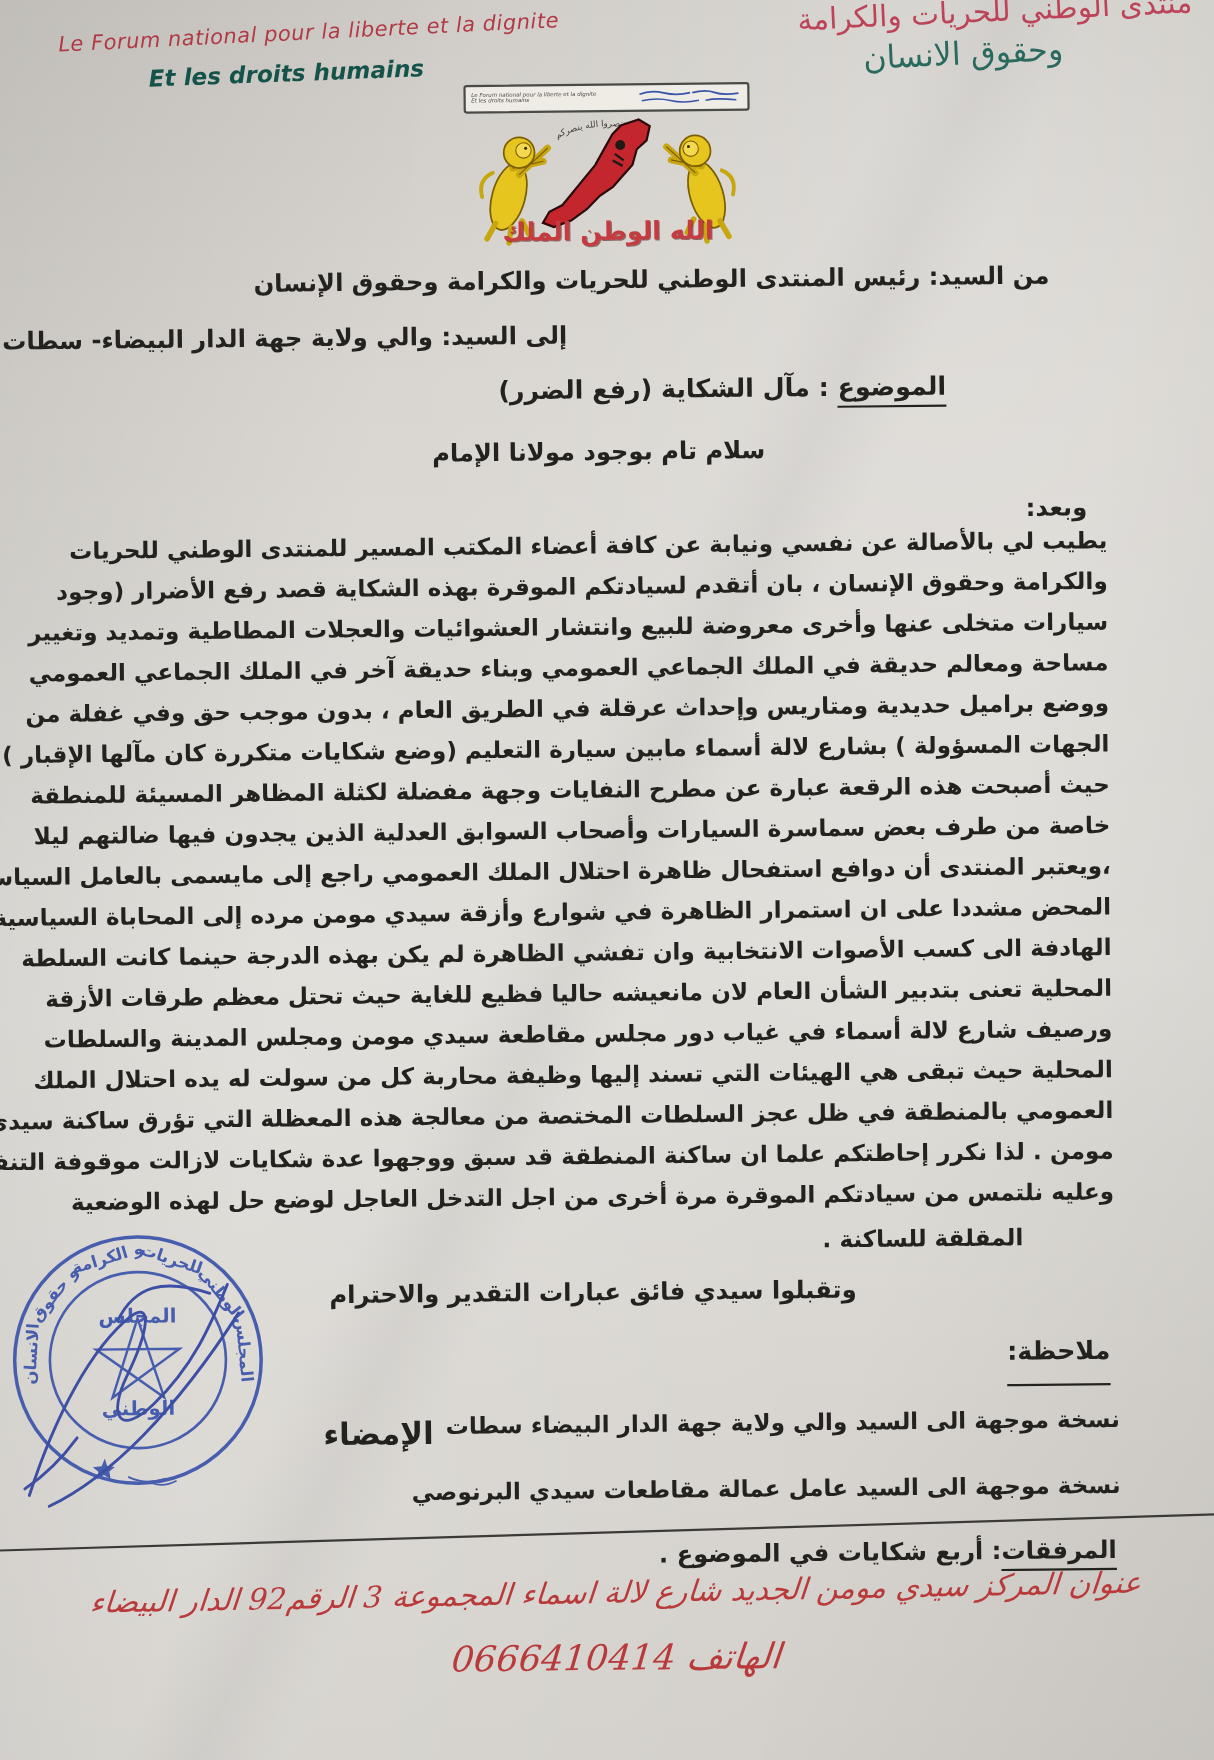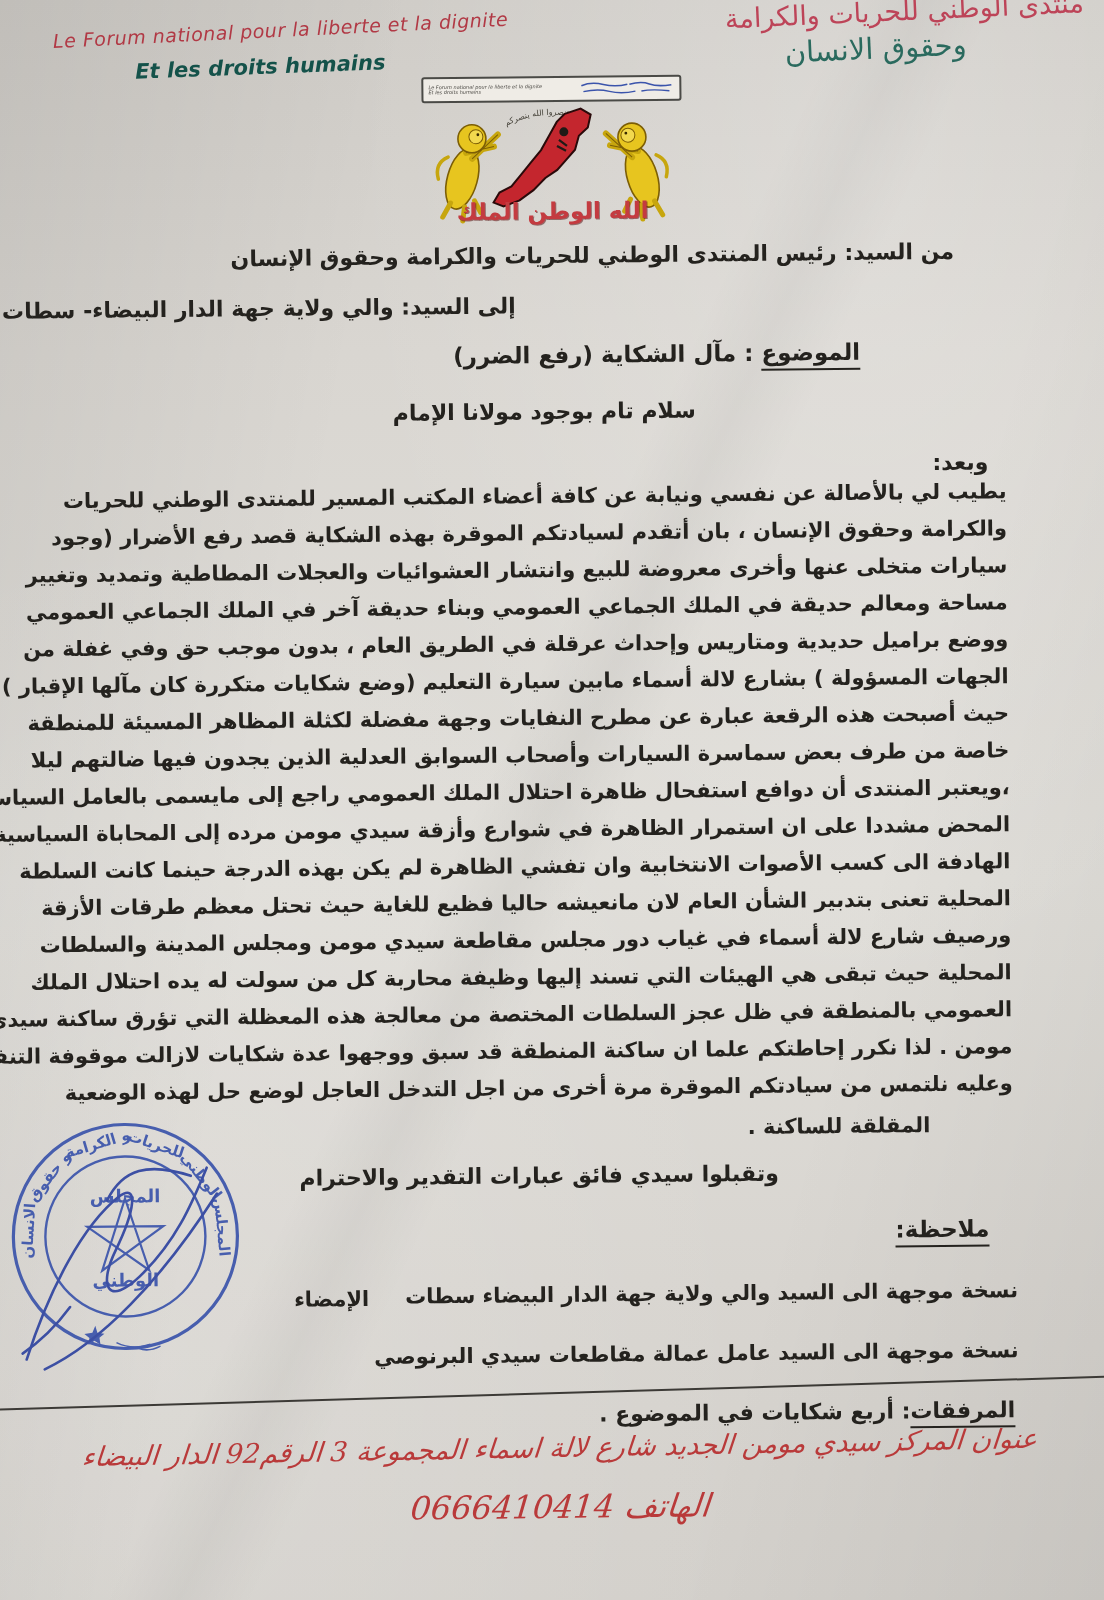--- a/index.html
+++ b/index.html
@@ -33,23 +33,23 @@
   .from-line{top:243px;right:145px;font-size:22px;font-weight:bold;white-space:nowrap;}
   .to-line{top:293px;right:584px;font-size:22px;font-weight:bold;white-space:nowrap;}
   .subject{top:342px;right:240px;font-size:23px;font-weight:bold;white-space:nowrap;}
   .subject .u{border-bottom:2.5px solid #24221e;padding-bottom:3px;}
   .salutation{top:399px;right:405px;font-size:22px;font-weight:bold;white-space:nowrap;}
   .opening{top:454px;right:113px;font-size:22px;font-weight:bold;}
   .body-block{top:479px;left:95px;right:95px;}
   .body-line{direction:rtl;font-size:21px;font-weight:bold;color:#24221e;height:37px;line-height:34px;text-align:justify;text-align-last:justify;white-space:nowrap;}
   .last-line{top:1117px;right:178px;font-size:21px;font-weight:bold;}
   .closing{top:1163px;right:330px;font-size:22px;font-weight:bold;white-space:nowrap;}
-  .note-label{top:1220px;right:120px;font-size:23px;font-weight:bold;border-bottom:2.5px solid #24221e;padding-bottom:3px;}
+  .note-label{top:1220px;right:100px;font-size:23px;font-weight:bold;border-bottom:2.5px solid #24221e;padding-bottom:16px;}
   .copy1{top:1283px;right:92px;font-size:21px;font-weight:bold;white-space:nowrap;}
-  .sig-label{top:1285px;left:288px;font-size:21px;font-weight:bold;}
+  .sig-label{top:1285px;left:288px;font-size:28px;font-weight:bold;}
   .copy2{top:1343px;right:92px;font-size:21px;font-weight:bold;white-space:nowrap;}
   .rule{top:1392px;left:-8px;width:1120px;height:2px;background:#3c3a36;transform:rotate(-1.1deg);}
   .attachments{top:1402px;right:96px;font-size:22px;font-weight:bold;white-space:nowrap;}
   .attachments .u{border-bottom:2.5px solid #24221e;padding-bottom:3px;}
   .address{top:1432px;left:0;width:1104px;text-align:center;font-size:27px;font-style:italic;color:#b93a3a;font-family:"DejaVu Serif","DejaVu Sans",serif;transform:skewX(-6deg) rotate(-0.5deg);white-space:nowrap;}
   .phone{top:1488px;left:0;width:1104px;text-align:center;font-size:32px;font-style:italic;color:#b93a3a;font-family:"DejaVu Serif","DejaVu Sans",serif;transform:skewX(-6deg);}
   .stamp-wrap{top:1092px;left:-18px;width:320px;height:300px;opacity:.92;}
 </style>
 </head>
 <body>

